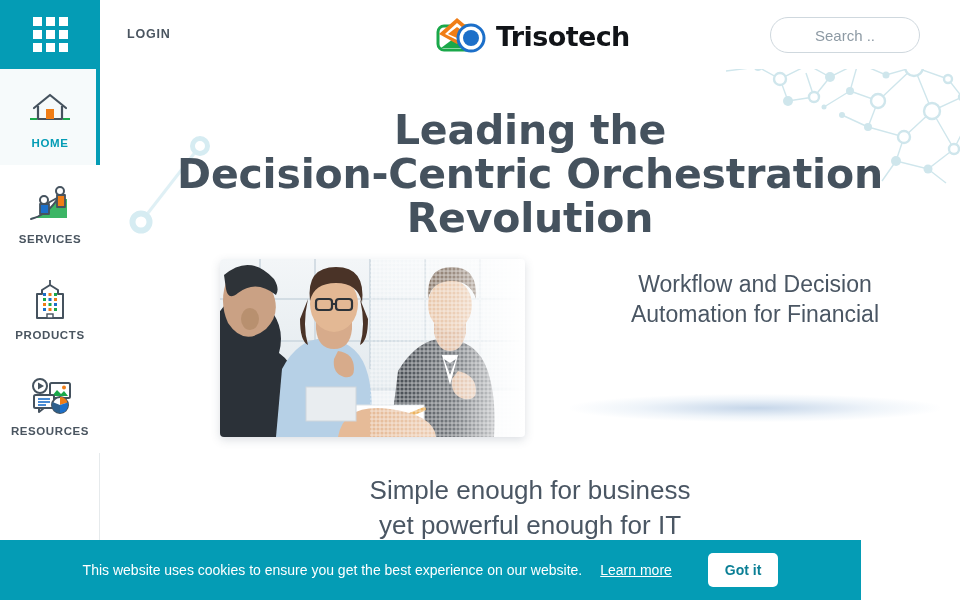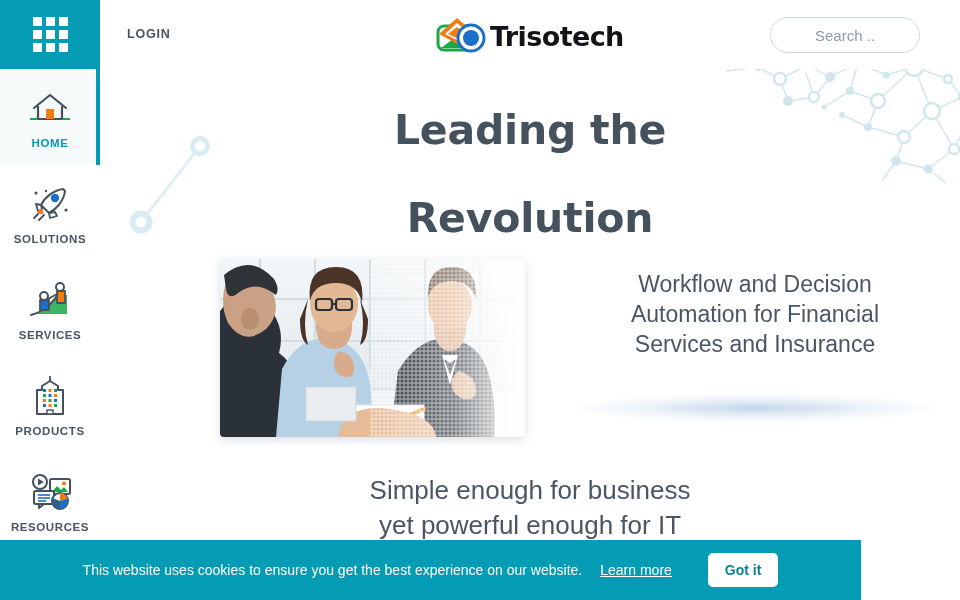--- a/index.html
+++ b/index.html
@@ -47,21 +47,21 @@
     position:absolute; left:100px; top:0; width:860px; height:69px;
     background:#ffffff; z-index:15;
   }
   .login-link {
     position:absolute; left:27px; top:27px;
     font-size:12.5px; font-weight:bold; letter-spacing:.8px; color:#4a5560;
     cursor:pointer;
   }
   .logo-wrap {
     position:absolute; left:336px; top:14px;
-    display:flex; align-items:center; gap:4px;
+    display:flex; align-items:center; gap:10px;
   }
   .logo-text {
     font-size:27px; font-weight:bold; letter-spacing:-0.6px; color:#111418;
     font-family:"DejaVu Sans", sans-serif;
   }
   .search-box {
     position:absolute; right:40px; top:17px;
     width:150px; height:36px; border:1px solid #cfd8de; border-radius:20px;
     background:#fff; display:flex; align-items:center; justify-content:center;
     cursor:text;
@@ -151,37 +151,20 @@
             <path d="M6 20 L22 7 L38 20" fill="none" stroke="#45525e" stroke-width="2.2" stroke-linecap="round" stroke-linejoin="round"></path>
             <path d="M10 18 L10 31 L34 31 L34 18" fill="none" stroke="#45525e" stroke-width="2.2" stroke-linejoin="round"></path>
             <rect x="18" y="21" width="8" height="10" fill="#f07d16"></rect>
             <line x1="2" y1="31" x2="9" y2="31" stroke="#1aa84a" stroke-width="2"></line>
             <line x1="35" y1="31" x2="42" y2="31" stroke="#1aa84a" stroke-width="2"></line>
           </svg>
         </span>
         <span class="nav-label">HOME</span>
       </div>
 
-      <div class="nav-item">
-        <span class="nav-icon">
-          <svg width="46" height="42" viewBox="0 0 46 42">
-            <path d="M36 6 C27 7 18 14 14 22 L22 30 C30 26 37 17 38 8 Z" fill="none" stroke="#45525e" stroke-width="2" stroke-linejoin="round"></path>
-            <circle cx="28" cy="15" r="4.2" fill="#1c6fc9"></circle>
-            <path d="M14 22 L9 21 L11 28 L15 26 Z" fill="none" stroke="#45525e" stroke-width="1.8" stroke-linejoin="round"></path>
-            <path d="M22 30 L23 35 L30 33 L28 29 Z" fill="none" stroke="#45525e" stroke-width="1.8" stroke-linejoin="round"></path>
-            <path d="M13 29 L7 35" stroke="#45525e" stroke-width="1.8" stroke-linecap="round"></path>
-            <path d="M17 32 L12 37" stroke="#45525e" stroke-width="1.8" stroke-linecap="round"></path>
-            <rect x="11" y="26" width="5" height="5" fill="#f07d16"></rect>
-            <circle cx="9" cy="10" r="1.6" fill="#45525e"></circle>
-            <circle cx="39" cy="27" r="1.6" fill="#45525e"></circle>
-            <circle cx="19" cy="8" r="1.2" fill="#45525e"></circle>
-          </svg>
-        </span>
-        <span class="nav-label">SOLUTIONS</span>
-      </div>
 
       <div class="nav-item">
         <span class="nav-icon">
           <svg width="46" height="42" viewBox="0 0 46 42">
             <path d="M4 35 C12 34 22 28 30 16 L40 16 L40 35 Z" fill="#1aa84a" opacity=".85"></path>
             <path d="M4 36 C13 34 24 27 31 15" fill="none" stroke="#45525e" stroke-width="2" stroke-linecap="round"></path>
             <circle cx="33" cy="8" r="4" fill="none" stroke="#45525e" stroke-width="2"></circle>
             <path d="M30 12 L30 24 L38 24 L38 12 Z" fill="#f07d16" stroke="#45525e" stroke-width="1.8" stroke-linejoin="round"></path>
             <circle cx="17" cy="17" r="4" fill="none" stroke="#45525e" stroke-width="2"></circle>
             <path d="M13 21 L13 31 L22 31 L22 21 Z" fill="#1c6fc9" stroke="#45525e" stroke-width="1.8" stroke-linejoin="round"></path>
@@ -315,21 +298,21 @@
     <span class="link-deco">
       <svg width="90" height="120" viewBox="0 0 90 120">
         <line x1="13" y1="98" x2="72" y2="22" stroke="#dff0f5" stroke-width="3"></line>
         <circle cx="72" cy="22" r="7.5" fill="#ffffff" stroke="#d6ecf2" stroke-width="5"></circle>
         <circle cx="13" cy="98" r="8.5" fill="#ffffff" stroke="#d6ecf2" stroke-width="6"></circle>
       </svg>
     </span>
 
     <h1 class="hero-title">
       <span>Leading the</span><br>
-      <br>
+      <span>Decision-Centric Orchestration</span><br>
       <span>Revolution</span>
     </h1>
 
     <div class="hero-photo">
       <svg width="305" height="178" viewBox="0 0 305 178" preserveAspectRatio="none">
         <defs>
           <linearGradient id="bgwin" x1="0" y1="0" x2="0" y2="1">
             <stop offset="0%" stop-color="#f3f6f8"></stop>
               <stop offset="100%" stop-color="#dde5ea"></stop>
           </linearGradient>
@@ -406,21 +389,20 @@
         </g>
 
         <rect x="150" y="0" width="155" height="178" fill="#ffffff" opacity=".45" mask="url(#dotmask)"></rect>
         <rect x="150" y="0" width="155" height="178" fill="url(#fadeR)"></rect>
       </svg>
     </div>
 
     <div class="hero-sub">
       <span>Workflow and Decision</span><br>
       <span>Automation for Financial</span><br>
-      <span>Services and Insurance</span>
     </div>
     <div class="sub-shadow"></div>
 
     <div class="hero-tagline">
       <span>Simple enough for business</span><br>
       <span>yet powerful enough for IT</span>
     </div>
   </section>
 
   <div class="cookie-bar">

